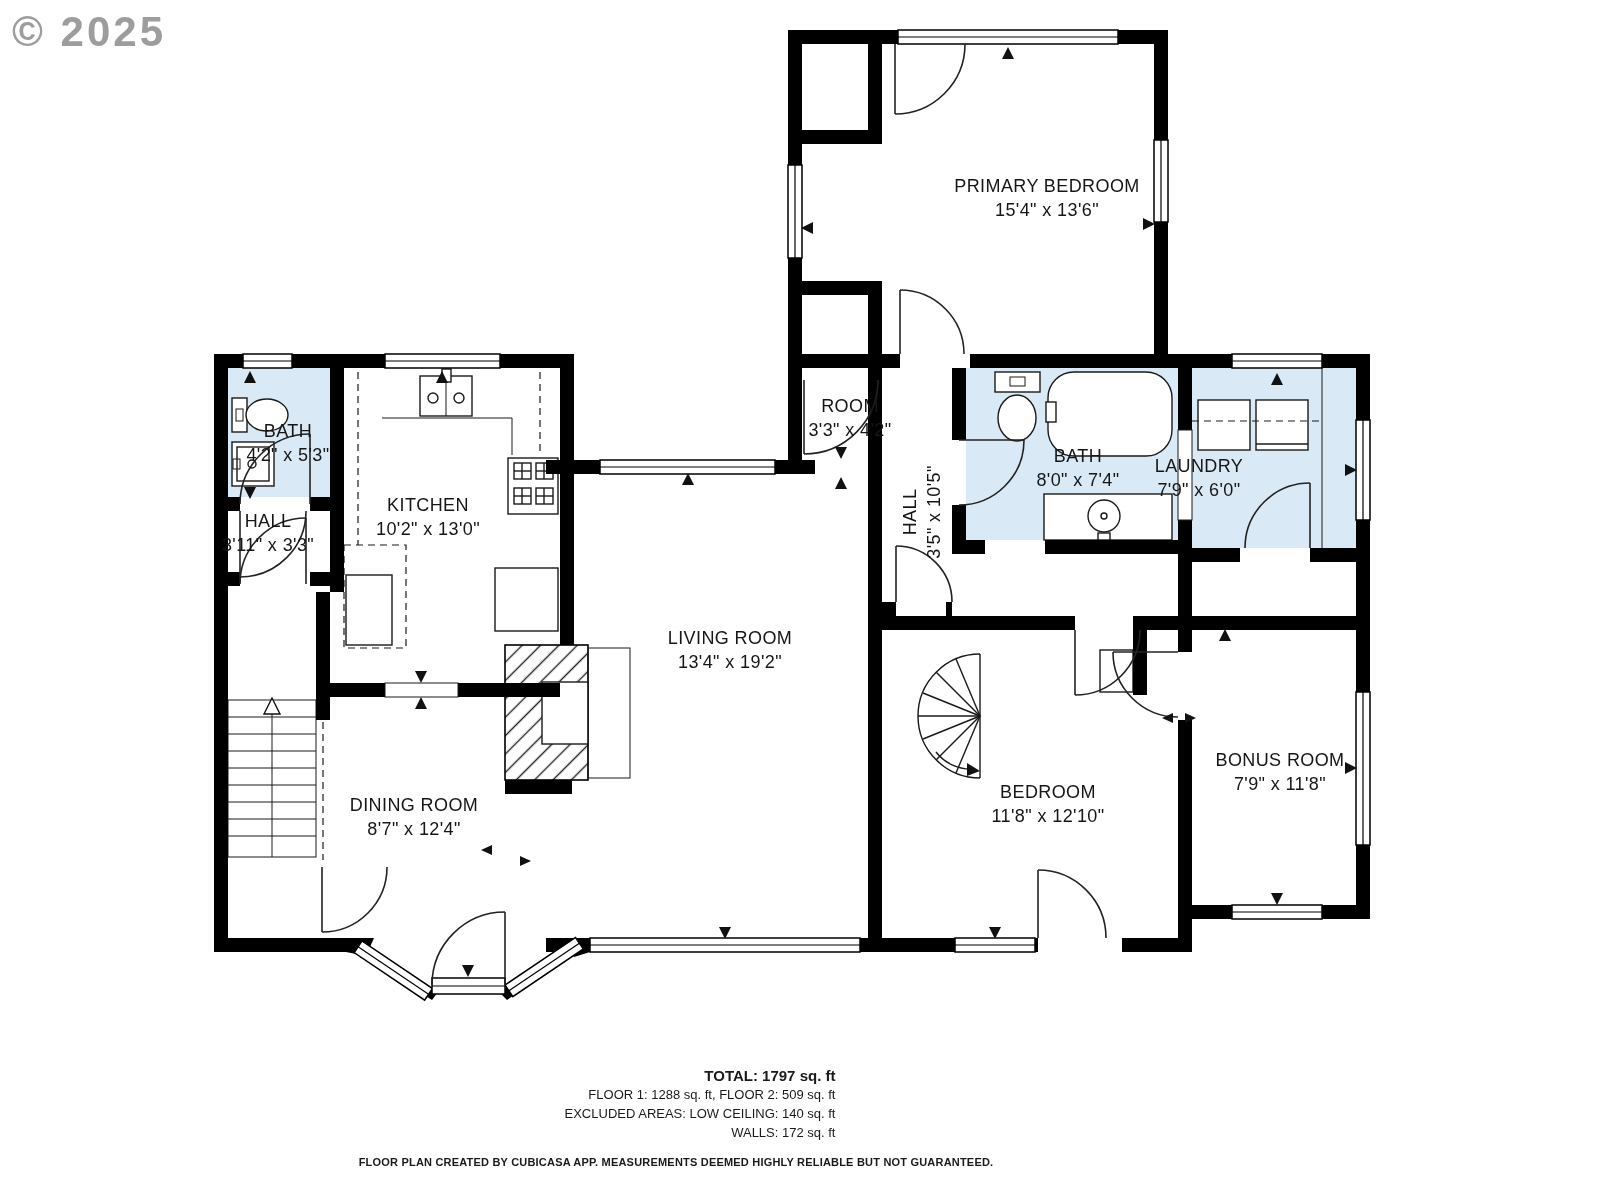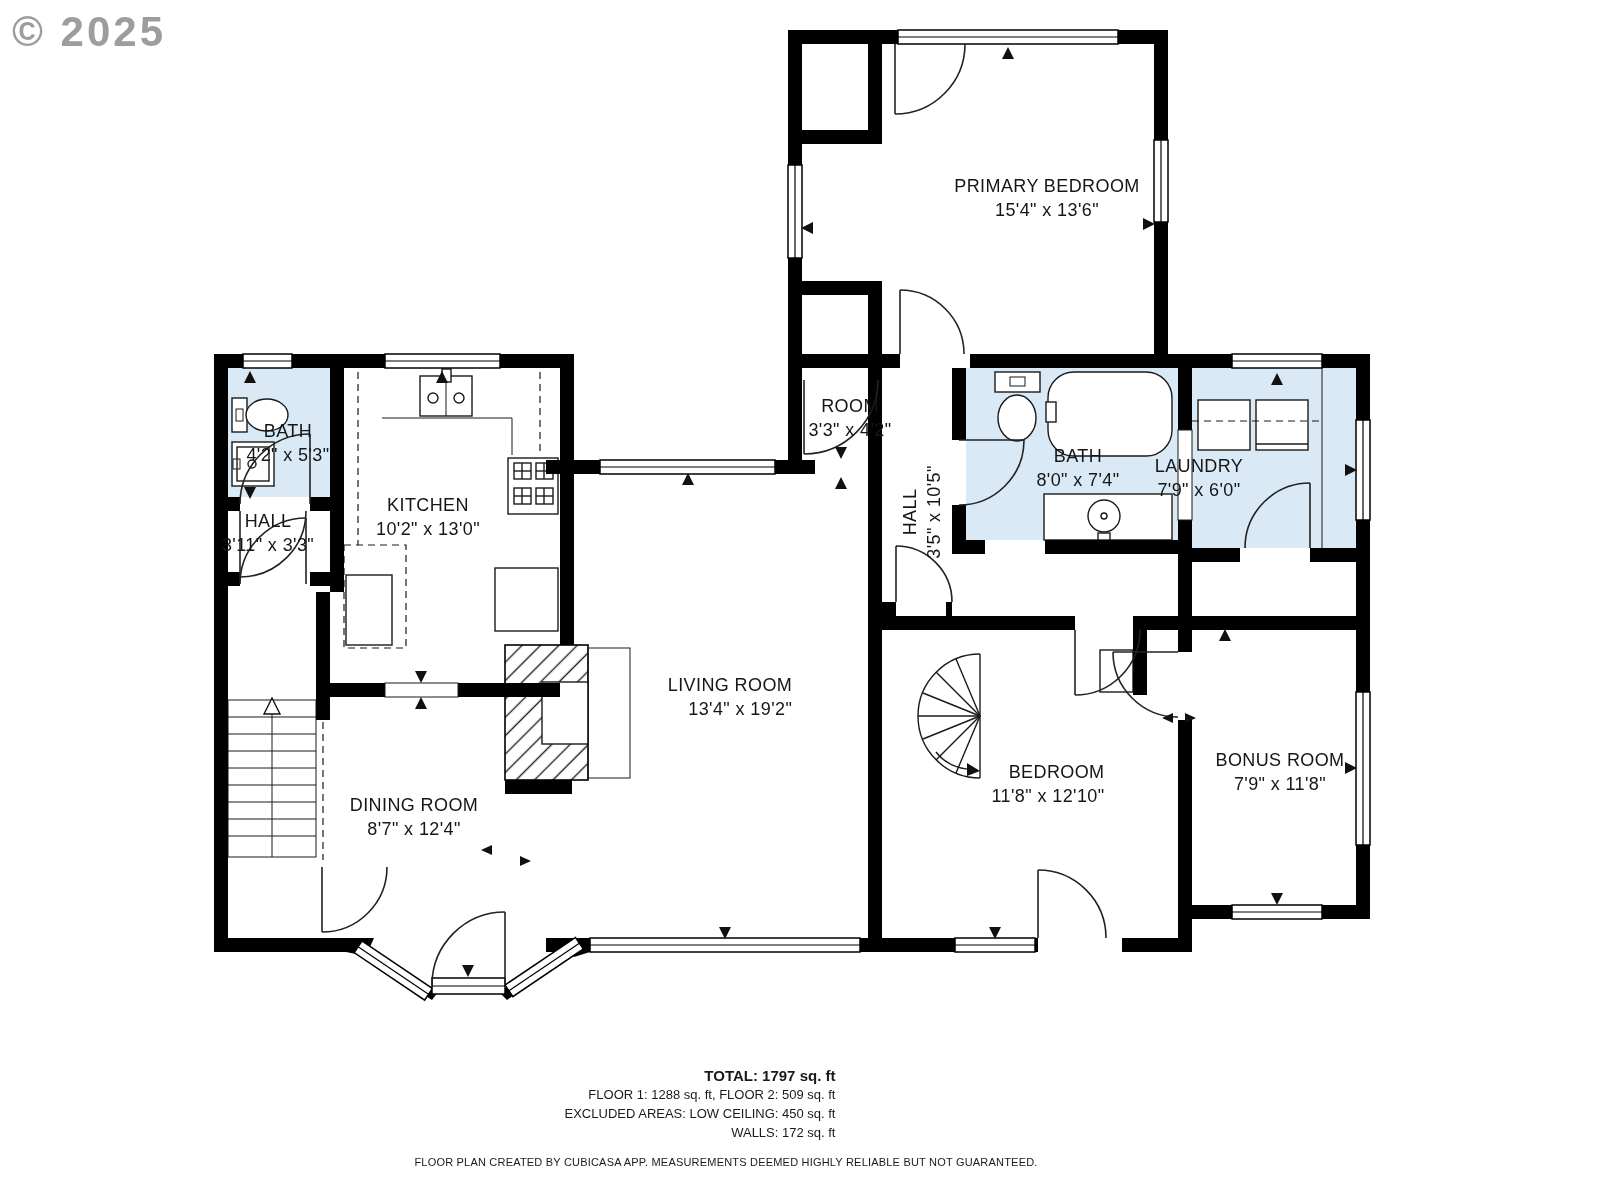--- a/index.html
+++ b/index.html
@@ -41,22 +41,22 @@
     z-index:5;
   }
   .room-label.vertical{transform:translate(-50%,-50%) rotate(-90deg);}
   .summary{
     position:absolute;left:700px;top:1066px;transform:translateX(-50%);
     text-align:right;z-index:5;
   }
   .summary .total{font-size:15px;font-weight:bold;line-height:19px;}
   .summary .line{font-size:13px;line-height:19px;}
   .disclaimer{
-    position:absolute;left:726px;top:1156px;transform:translateX(-50%);
-    font-size:11px;font-weight:normal;letter-spacing:.2px;white-space:nowrap;
+    position:absolute;left:676px;top:1156px;transform:translateX(-50%);
+    font-size:11px;font-weight:bold;letter-spacing:.2px;white-space:nowrap;
     text-align:right;z-index:5;
   }
 </style>
 </head>
 <body>
 
 <div class="watermark">© 2025</div>
 
 <svg id="plan-svg" width="1600" height="1200" viewBox="0 0 1600 1200" xmlns="http://www.w3.org/2000/svg">
   <defs>
@@ -470,37 +470,37 @@
   <div>4'2" x 5'3"</div>
 </div>
 <div class="room-label" style="left:268px;top:533px;">
   <div>HALL</div>
   <div>3'11" x 3'3"</div>
 </div>
 <div class="room-label" style="left:428px;top:517px;">
   <div>KITCHEN</div>
   <div>10'2" x 13'0"</div>
 </div>
-<div class="room-label" style="left:730px;top:697px;text-align:right;">
+<div class="room-label" style="left:730px;top:650px;">
   <div>LIVING ROOM</div>
   <div>13'4" x 19'2"</div>
 </div>
 <div class="room-label" style="left:414px;top:817px;">
   <div>DINING ROOM</div>
   <div>8'7" x 12'4"</div>
 </div>
-<div class="room-label" style="left:1048px;top:784px;text-align:right;">
+<div class="room-label" style="left:1048px;top:804px;">
   <div>BEDROOM</div>
   <div>11'8" x 12'10"</div>
 </div>
 <div class="room-label" style="left:1280px;top:772px;">
   <div>BONUS ROOM</div>
   <div>7'9" x 11'8"</div>
 </div>
 
 <div class="summary">
   <div class="total">TOTAL: 1797 sq. ft</div>
   <div class="line">FLOOR 1: 1288 sq. ft, FLOOR 2: 509 sq. ft</div>
-  <div class="line">EXCLUDED AREAS: LOW CEILING: 450 sq. ft</div>
+  <div class="line">EXCLUDED AREAS: LOW CEILING: 140 sq. ft</div>
   <div class="line">WALLS: 172 sq. ft</div>
 </div>
 
 <div class="disclaimer">FLOOR PLAN CREATED BY CUBICASA APP. MEASUREMENTS DEEMED HIGHLY RELIABLE BUT NOT GUARANTEED.</div>
 
 </body></html>

